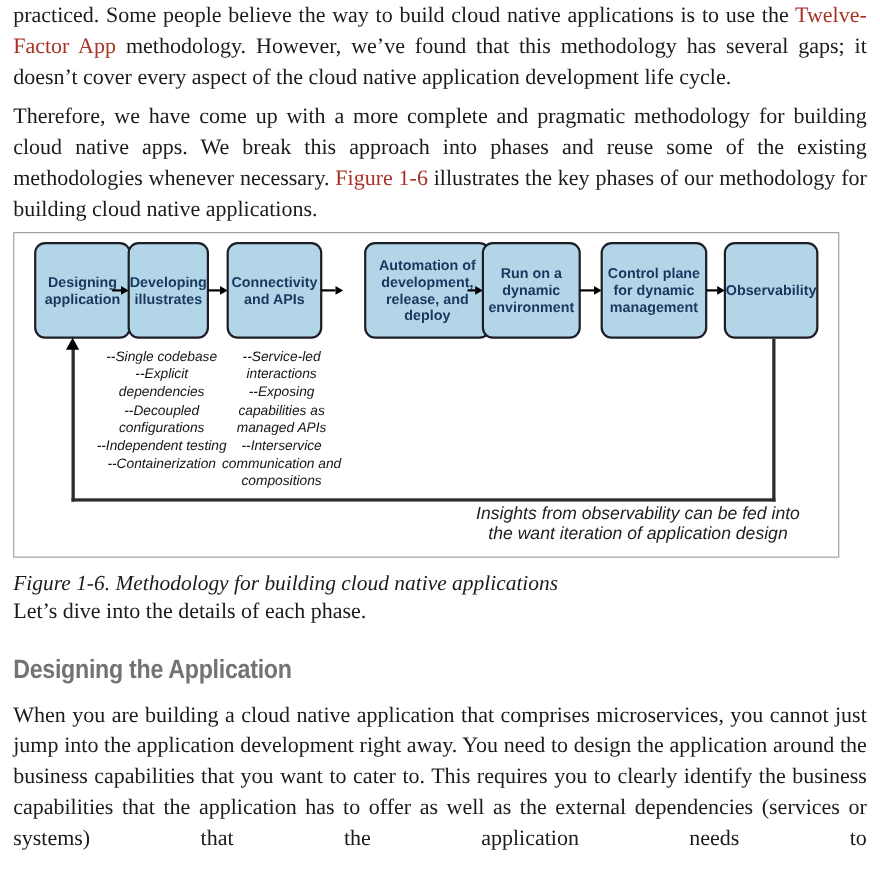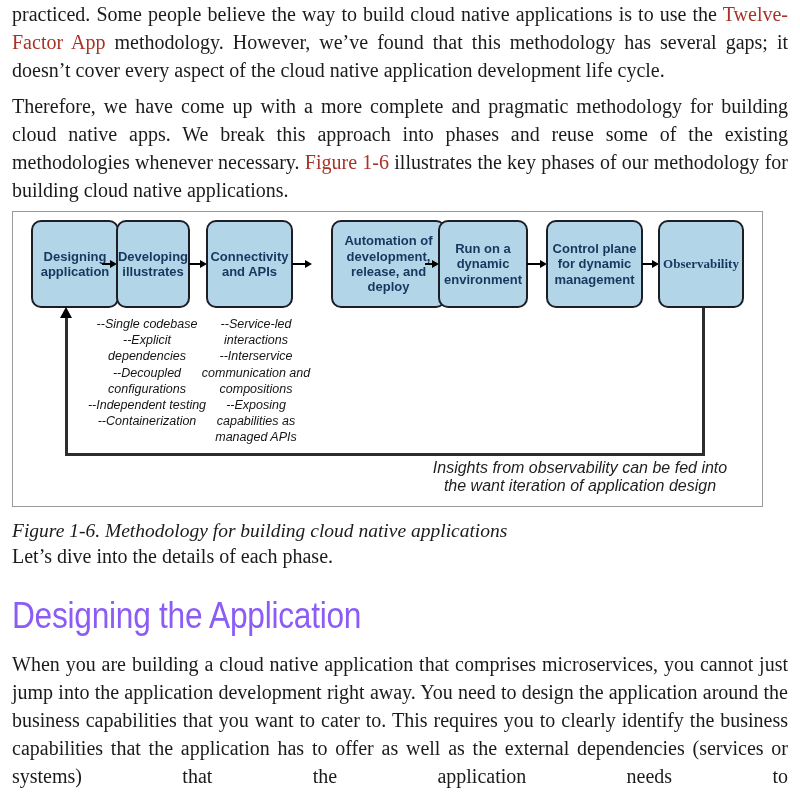--- a/index.html
+++ b/index.html
@@ -27,21 +27,21 @@
     background:#b3d5e8;border:2px solid #1d1d26;border-radius:10px;
     display:flex;align-items:center;justify-content:center;text-align:center;
     color:#17375e;font-size:13px;font-weight:700;line-height:1.18;padding:2px;
   }
   .b1{left:18px;width:88px;}
   .b2{left:103px;width:74px;}
   .b3{left:193px;width:87px;}
   .b4{left:298px;width:115px;margin-left:20px;}
   .b5{left:425px;width:90px;}
   .b6{left:533px;width:97px;}
-  .b7{left:645px;width:86px;font-family:Liberation Serif, serif;}
+  .b7{left:645px;width:86px;}
   .flow-arrow{
     position:absolute;top:47px;height:10px;display:flex;align-items:center;
   }
   .flow-arrow::before{content:"";flex:1;height:2px;background:#000;}
   .flow-arrow::after{
     content:"";width:0;height:0;
     border-left:7px solid #000;border-top:4.5px solid transparent;border-bottom:4.5px solid transparent;
   }
   .a1{left:89px;width:15px;}
   .a2{left:176px;width:18px;}
@@ -66,22 +66,22 @@
   .feedback-note{
     position:absolute;left:418px;top:247px;width:298px;text-align:center;
     font-size:16px;font-style:italic;color:#1e1e1e;line-height:18px;
   }
   .figure-caption{
     margin-top:13px;font-size:19.5px;font-style:italic;color:#1b1b1b;
   }
   .standalone{margin-top:29px;}
   h2.section-heading{
     margin:25px 0 13px 0;
-    font-family:"Liberation Sans", sans-serif;font-weight:400;
-    font-size:36px;color:#8b5cf6;letter-spacing:-0.3px;
+    font-family:"Liberation Sans", sans-serif;font-weight:700;
+    font-size:24px;color:#737373;letter-spacing:-0.3px;
   }
   h2.section-heading span{display:inline-block;transform:scaleX(0.88);transform-origin:left center;white-space:nowrap;}
 </style>
 </head>
 <body>
 
 <div class="page">
 
   <p class="body-text"><span>practiced. Some people believe the way to build cloud native applications is to use the </span><a class="xref">Twelve-Factor App</a><span> methodology. However, we’ve found that this methodology has several gaps; it doesn’t cover every aspect of the cloud native application development life cycle.</span></p>
 
@@ -106,22 +106,22 @@
     <div class="notes-col n1">
       <div>--Single codebase</div>
       <div>--Explicit dependencies</div>
       <div>--Decoupled configurations</div>
       <div>--Independent testing</div>
       <div>--Containerization</div>
     </div>
 
     <div class="notes-col n2">
       <div>--Service-led interactions</div>
+      <div>--Exposing capabilities as managed APIs</div>
       <div>--Interservice communication and compositions</div>
-      <div>--Exposing capabilities as managed APIs</div>
     </div>
 
     <div class="fb-line fb-down"></div>
     <div class="fb-line fb-horiz"></div>
     <div class="fb-line fb-up"></div>
     <div class="fb-arrowhead"></div>
 
     <div class="feedback-note">
       <div>Insights from observability can be fed into</div>
       <div>the want iteration of application design</div>

